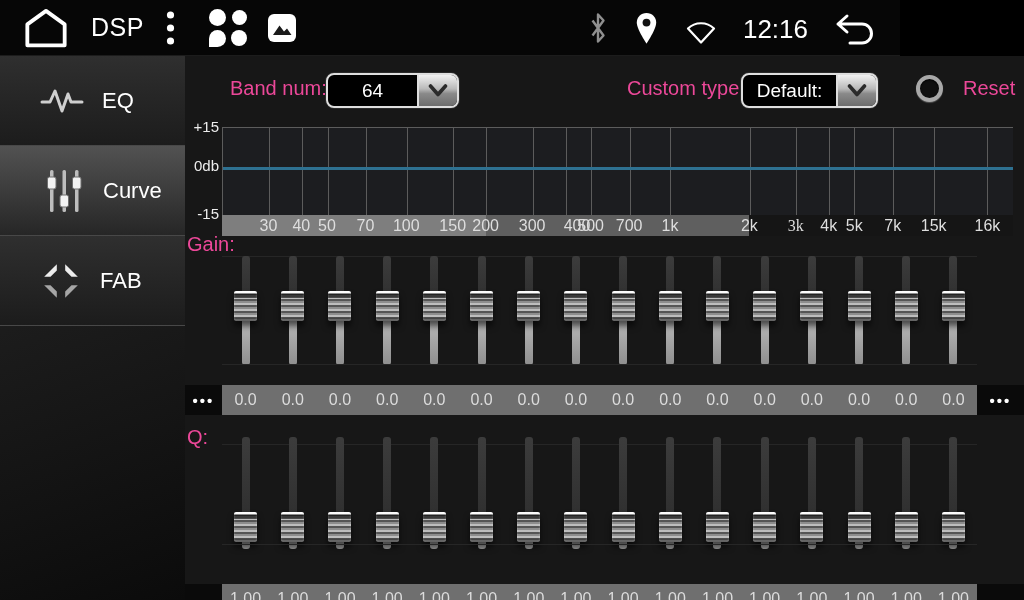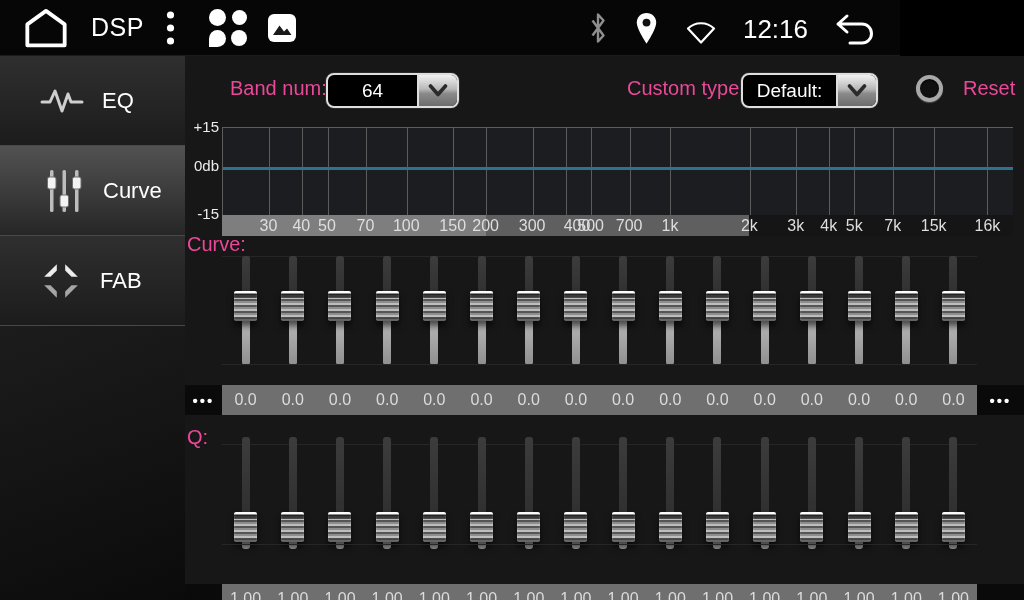--- a/index.html
+++ b/index.html
@@ -258,29 +258,29 @@
         <span class="freq-lab" style="left: 18.1356%;">70</span>
         <span class="freq-lab" style="left: 23.299%;">100</span>
         <span class="freq-lab" style="left: 29.1687%;">150</span>
         <span class="freq-lab" style="left: 33.3333%;">200</span>
         <span class="freq-lab" style="left: 39.203%;">300</span>
         <span class="freq-lab" style="left: 43.3677%; margin-left: 12px;">400</span>
         <span class="freq-lab" style="left: 46.598%;">500</span>
         <span class="freq-lab" style="left: 51.4689%;">700</span>
         <span class="freq-lab" style="left: 56.6323%;">1k</span>
         <span class="freq-lab" style="left: 66.6667%;">2k</span>
-        <span class="freq-lab" style="left: 72.5364%;">3k</span>
+        <span class="freq-lab" style="left: 72.5364%; font-family: Liberation Serif, serif;">3k</span>
         <span class="freq-lab" style="left: 76.701%;">4k</span>
         <span class="freq-lab" style="left: 79.9313%;">5k</span>
         <span class="freq-lab" style="left: 84.8023%;">7k</span>
         <span class="freq-lab" style="left: 89.9657%;">15k</span>
         <span class="freq-lab" style="left: 96.7697%;">16k</span>
       </div>
 
-    <span class="lbl" style="left:2px; top:177px;">Curve:</span>
+    <span class="lbl" style="left:2px; top:177px;">Gain:</span>
     <div class="bank" id="gain-bank">
         <div class="vslider">
         <div class="vtrack"></div>
         <div class="thumb"></div>
       </div>
         <div class="vslider">
         <div class="vtrack"></div>
         <div class="thumb"></div>
       </div>
         <div class="vslider">

